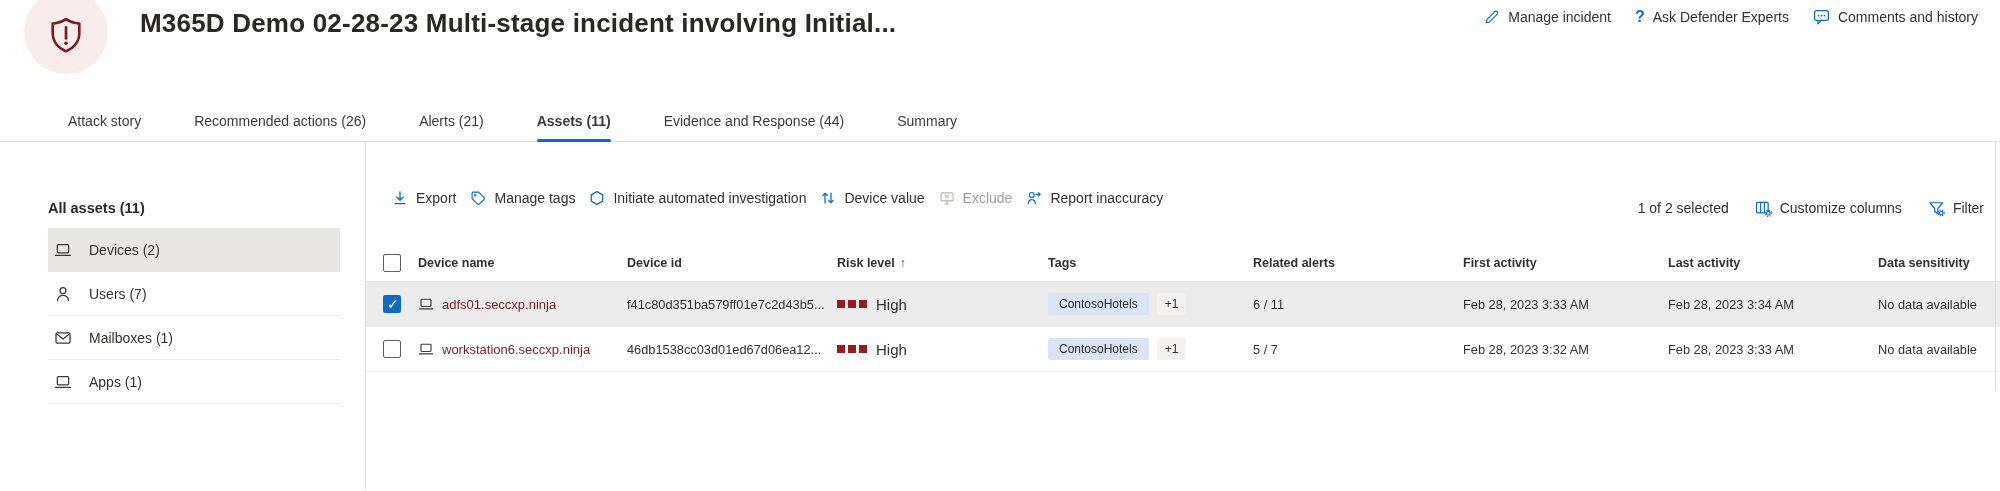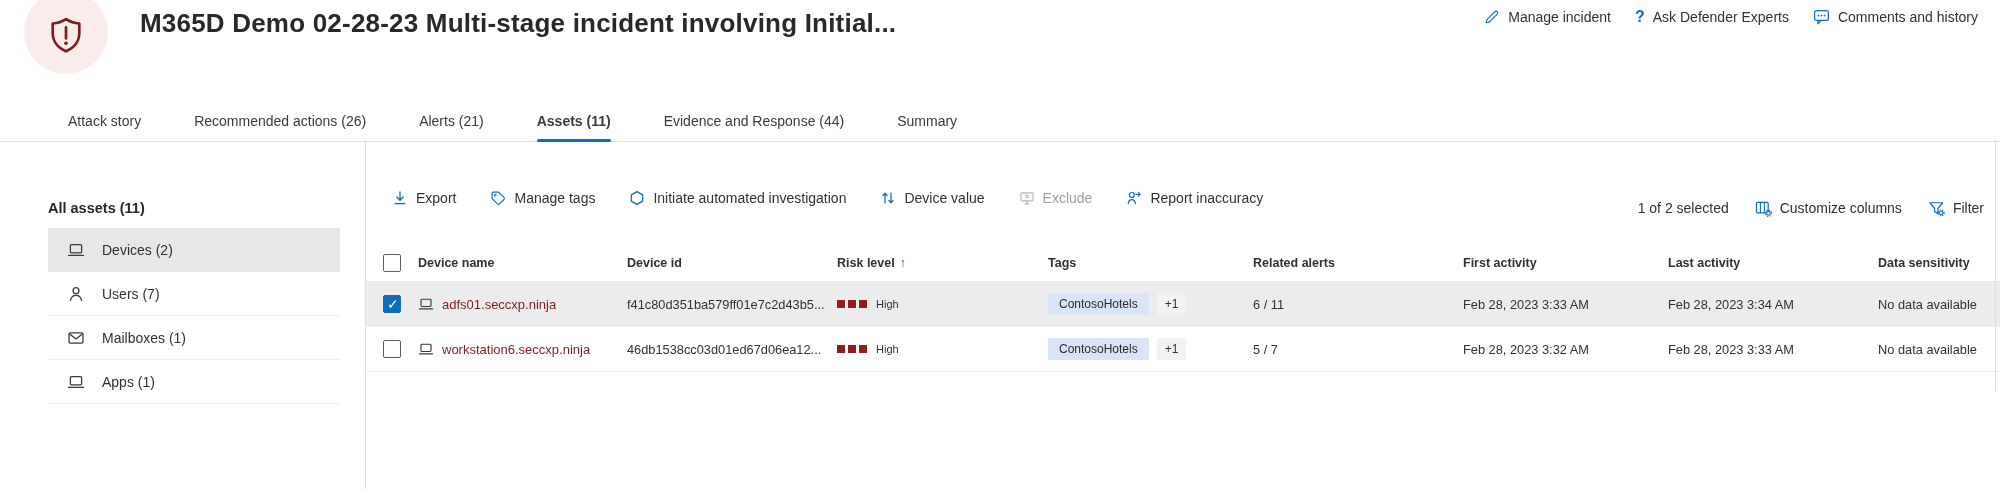--- a/index.html
+++ b/index.html
@@ -28,30 +28,30 @@
          color:#3b3a39; cursor:pointer; white-space:nowrap;margin-left:20px; }
   .tab.active { font-weight:700; color:#26262
 5; }
   .tab.active::after { content:""; position:absolute; left:0; right:0; bottom:0; height:3px;
                        background:#0f6cbd; border-radius:2px; }
 
   
   .content { display:flex; height:348px; }
   .sidebar { width:366px; border-right:1px solid #e1dfdd; padding:58px 0 0 48px; flex:none; }
   .sidebar-header { font-size:14.5px; font-weight:700; color:#292827; margin-bottom:12px; }
-  .side-item { width:292px; height:44px; display:flex; align-items:center; gap:17px; padding-left:19px;
+  .side-item { width:292px; height:44px; display:flex; align-items:center; gap:17px; padding-left:6px;
                font-size:14px; color:#323130; cursor:pointer; border-bottom:1px solid #efedec; }
   .side-item.selected { background:#e9e7e5; border-bottom-color:#e9e7e5; }
   .side-item svg { flex:none; color:#3b3a39; }
 
   .main { flex:1; padding-top:40px; min-width:0; }
 
   
   .toolbar { height:32px; display:flex; align-items:center; padding:0 16px 0 26px; }
-  .tb-left { display:flex; gap:34px; align-items:center; }
+  .tb-left { display:flex; gap:14px; align-items:center; }
   .tb-btn { display:flex; align-items:center; gap:8px; background:none; border:none; cursor:pointer;
             font-family:inherit; font-size:14px; color:#323130; white-space:nowrap; }
   .tb-btn .blue-ic { color:#0f6cbd; }
   .tb-btn.disabled { color:#a19f9d; cursor:default; }
   .tb-btn.disabled .blue-ic { color:#b8b6b4; }
   .tb-right { margin-left:auto; display:flex; gap:26px; align-items:center;margin-top:20px; }
   .selection-status { font-size:14px; color:#323130; white-space:nowrap; }
 
   
   .table { margin-top:30px; }
@@ -68,21 +68,21 @@
   .checkbox.checked { background:#0f6cbd; border-color:#0f6cbd; }
   .checkbox.checked::after { content:"\2713"; position:absolute; left:3px; top:0px; color:#fff; font-size:14px; }
 
   .cell-device { display:flex; align-items:center; gap:8px; min-width:0; }
   .cell-device svg { flex:none; color:#3b3a39; }
   .device-link { font-size:13px; color:#7f1d1d; text-decoration:none; white-space:nowrap; overflow:hidden; cursor:pointer; }
   .device-id { font-size:12.8px; color:#323130; white-space:nowrap; overflow:hidden; }
 
   .cell-risk { display:flex; align-items:center; gap:3px; }
   .risk-sq { width:8px; height:8px; background:#951c1c; display:inline-block; }
-  .risk-label { margin-left:6px; font-size:11px; }
+  .risk-label { margin-left:6px; font-size:15px; }
 
   .cell-tags { display:flex; align-items:center; gap:8px; }
   .tag-pill { background:#d9e4f6; color:#2b2b2b; font-size:12px; padding:4px 11px; border-radius:2px; white-space:nowrap; cursor:pointer; }
   .tag-more { background:#f3f2f1; color:#323130; font-size:12px; padding:4px 8px; border-radius:2px; cursor:pointer; }
 
   .cell-plain { font-size:12.8px; white-space:nowrap; }
 </style>
 </head>
 <body>
 

